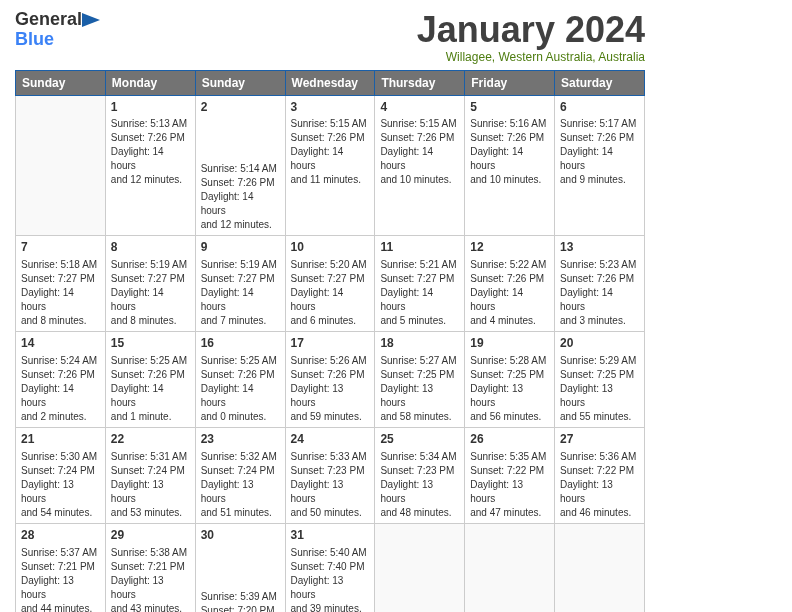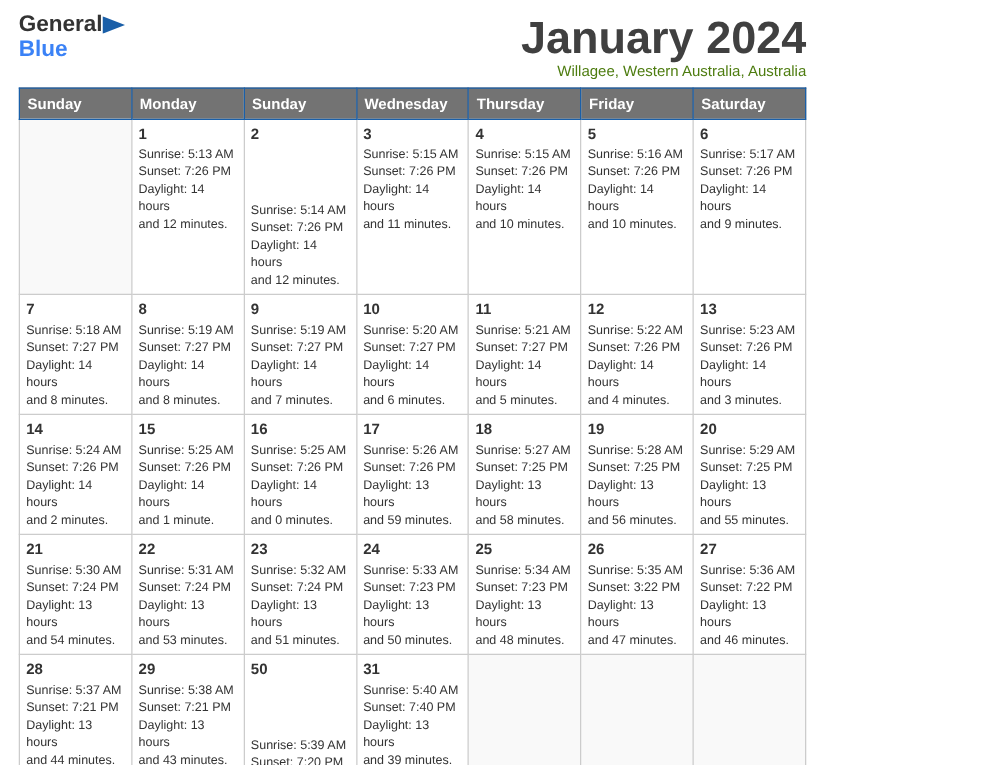--- a/index.html
+++ b/index.html
@@ -291,21 +291,21 @@
           <td>
             <span class="day-num">25</span>
             <div class="day-info" style="white-space: pre-line;">Sunrise: 5:34 AM
 Sunset: 7:23 PM
 Daylight: 13 hours
 and 48 minutes.</div>
           </td>
           <td>
             <span class="day-num">26</span>
             <div class="day-info" style="white-space: pre-line;">Sunrise: 5:35 AM
-Sunset: 3:22 PM
+Sunset: 7:22 PM
 Daylight: 13 hours
 and 47 minutes.</div>
           </td>
           <td>
             <span class="day-num">27</span>
             <div class="day-info" style="white-space: pre-line;">Sunrise: 5:36 AM
 Sunset: 7:22 PM
 Daylight: 13 hours
 and 46 minutes.</div>
           </td>
@@ -319,21 +319,21 @@
 and 44 minutes.</div>
           </td>
           <td>
             <span class="day-num">29</span>
             <div class="day-info" style="white-space: pre-line;">Sunrise: 5:38 AM
 Sunset: 7:21 PM
 Daylight: 13 hours
 and 43 minutes.</div>
           </td>
           <td>
-            <span class="day-num">50</span>
+            <span class="day-num">30</span>
             <div class="day-info" style="white-space: pre-line; margin-top: 46px;">Sunrise: 5:39 AM
 Sunset: 7:20 PM
 Daylight: 13 hours
 and 41 minutes.</div>
           </td>
           <td>
             <span class="day-num">31</span>
             <div class="day-info" style="white-space: pre-line;">Sunrise: 5:40 AM
 Sunset: 7:40 PM
 Daylight: 13 hours

